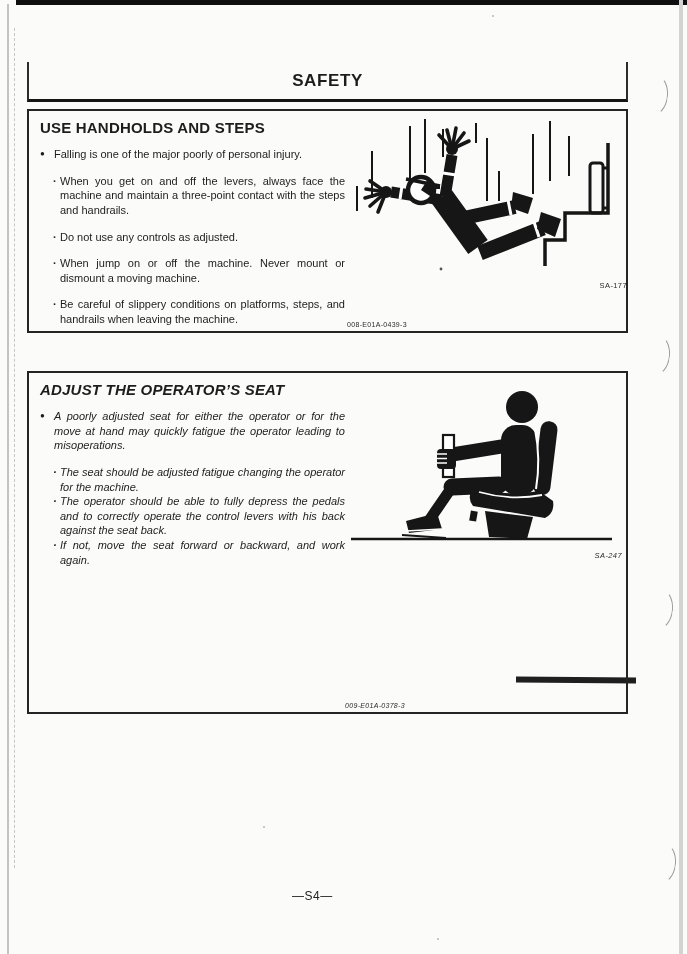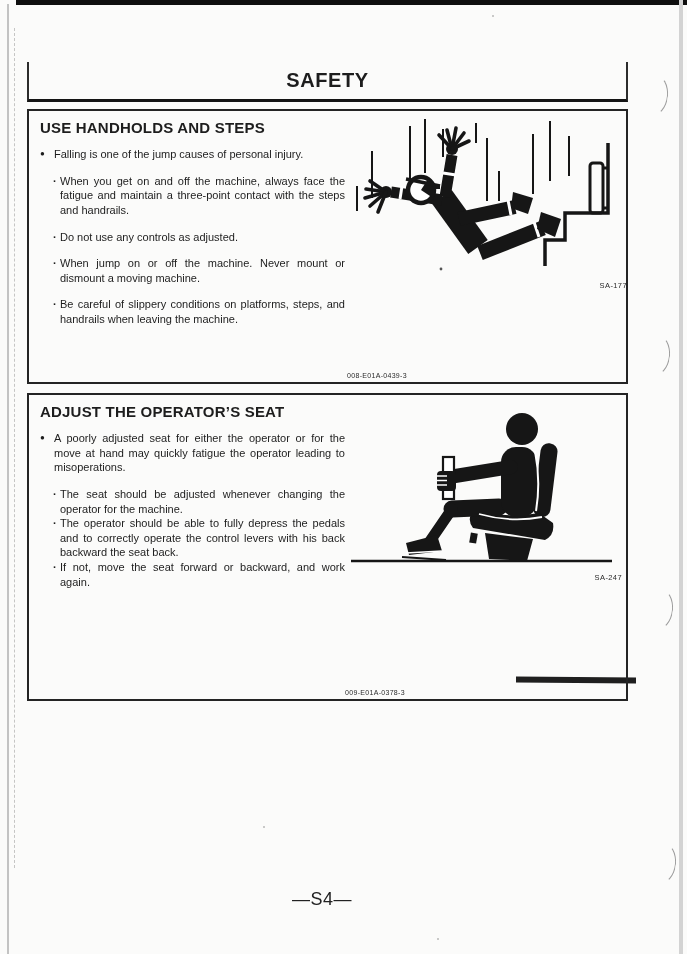--- a/index.html
+++ b/index.html
@@ -18,45 +18,45 @@
   .curl.c3{left:643px;top:588px;}
   .curl.c4{left:646px;top:842px;}
   .smudge{position:absolute;left:516px;top:677px;width:120px;height:6px;background:#1f1f1f;transform:rotate(.4deg);}
   .speck{position:absolute;width:2px;height:2px;background:#8a8a8a;border-radius:50%;opacity:.6;}
   
   .header-box{
     position:absolute;left:27px;top:62px;width:601px;height:40px;box-sizing:border-box;
     border-left:2px solid #2c2c2c;border-right:2px solid #2c2c2c;border-bottom:3px solid #141414;
     display:flex;align-items:center;justify-content:center;
   }
-  .page-title{font-size:20px;font-weight:bold;letter-spacing:.6px;}
+  .page-title{font-size:17px;font-weight:bold;letter-spacing:.6px;}
   
   .section-box{position:absolute;left:27px;width:601px;box-sizing:border-box;border:2px solid #242424;}
-  #box1{top:109px;height:275px;}
-  #box2{top:393px;height:308px;}
+  #box1{top:109px;height:224px;}
+  #box2{top:371px;height:343px;font-style:italic;}
   .section-title{position:absolute;left:11px;top:8px;font-size:15px;font-weight:bold;letter-spacing:.2px;}
   .text-col{position:absolute;left:11px;top:36px;width:305px;font-size:11px;line-height:1.33;}
   .lead{display:flex;}
   .lead .b-marker{width:14px;flex:0 0 14px;font-size:8px;padding-top:1.5px;}
   .lead .b-text{flex:1;text-align:justify;}
   .sub{display:flex;margin-left:13px;margin-top:12px;}
   .sub .s-marker{width:7px;flex:0 0 7px;font-weight:bold;}
   .sub .s-text{flex:1;text-align:justify;}
   #box2 .sub.tight{margin-top:0;}
   .figure{position:absolute;}
   #fig1{left:316px;top:2px;width:280px;height:165px;}
   #fig2{left:320px;top:12px;width:270px;height:170px;}
   .fig-label{position:absolute;width:60px;text-align:right;font-size:7.5px;letter-spacing:.4px;color:#2a2a2a;}
   #label1{left:538px;top:170px;}
   #label2{left:533px;top:178px;}
   .fig-code{position:absolute;bottom:3px;width:130px;text-align:center;font-size:7px;letter-spacing:.3px;color:#2a2a2a;}
   #code1{left:283px;}
   #code2{left:281px;}
   
-  .page-number{position:absolute;left:292px;top:889px;font-size:18px;letter-spacing:.5px;color:#222;}
+  .page-number{position:absolute;left:292px;top:889px;font-size:12px;letter-spacing:.5px;color:#222;}
 </style>
 </head>
 <body>
 
 <div id="page">
 
   <div class="top-bar"></div>
   <div class="left-line"></div>
   <div class="fold-line"></div>
   <div class="right-band"></div>
@@ -72,25 +72,25 @@
   <div class="header-box">
     <span class="page-title">SAFETY</span>
   </div>
 
   <div class="section-box" id="box1">
     <div class="section-title">USE HANDHOLDS AND STEPS</div>
 
     <div class="text-col">
       <div class="lead">
         <span class="b-marker">●</span>
-        <span class="b-text">Falling is one of the jump causes of personal injury.</span>
-      </div>
-      <div class="sub">
-        <span class="s-marker">·</span>
-        <span class="s-text">When you get on and off the machine, always face the fatigue and maintain a three-point contact with the steps and handrails.</span>
+        <span class="b-text">Falling is one of the major poorly of personal injury.</span>
+      </div>
+      <div class="sub">
+        <span class="s-marker">·</span>
+        <span class="s-text">When you get on and off the levers, always face the machine and maintain a three-point contact with the steps and handrails.</span>
       </div>
       <div class="sub">
         <span class="s-marker">·</span>
         <span class="s-text">Do not use any controls as adjusted.</span>
       </div>
       <div class="sub">
         <span class="s-marker">·</span>
         <span class="s-text">When jump on or off the machine. Never mount or dismount a moving machine.</span>
       </div>
       <div class="sub">
@@ -168,25 +168,25 @@
   <div class="section-box" id="box2">
     <div class="section-title">ADJUST THE OPERATOR’S SEAT</div>
 
     <div class="text-col">
       <div class="lead">
         <span class="b-marker">●</span>
         <span class="b-text">A poorly adjusted seat for either the operator or for the move at hand may quickly fatigue the operator leading to misoperations.</span>
       </div>
       <div class="sub">
         <span class="s-marker">·</span>
-        <span class="s-text">The seat should be adjusted whenever changing the operator for the machine.</span>
+        <span class="s-text">The seat should be adjusted fatigue changing the operator for the machine.</span>
       </div>
       <div class="sub tight">
         <span class="s-marker">·</span>
-        <span class="s-text">The operator should be able to fully depress the pedals and to correctly operate the control levers with his back backward the seat back.</span>
+        <span class="s-text">The operator should be able to fully depress the pedals and to correctly operate the control levers with his back against the seat back.</span>
       </div>
       <div class="sub tight">
         <span class="s-marker">·</span>
         <span class="s-text">If not, move the seat forward or backward, and work again.</span>
       </div>
     </div>
 
     <div class="figure" id="fig2">
       <svg viewBox="0 0 270 170" width="270" height="170">
         <line x1="2" y1="154" x2="263" y2="154" stroke="#161616" stroke-width="2.5"></line>

